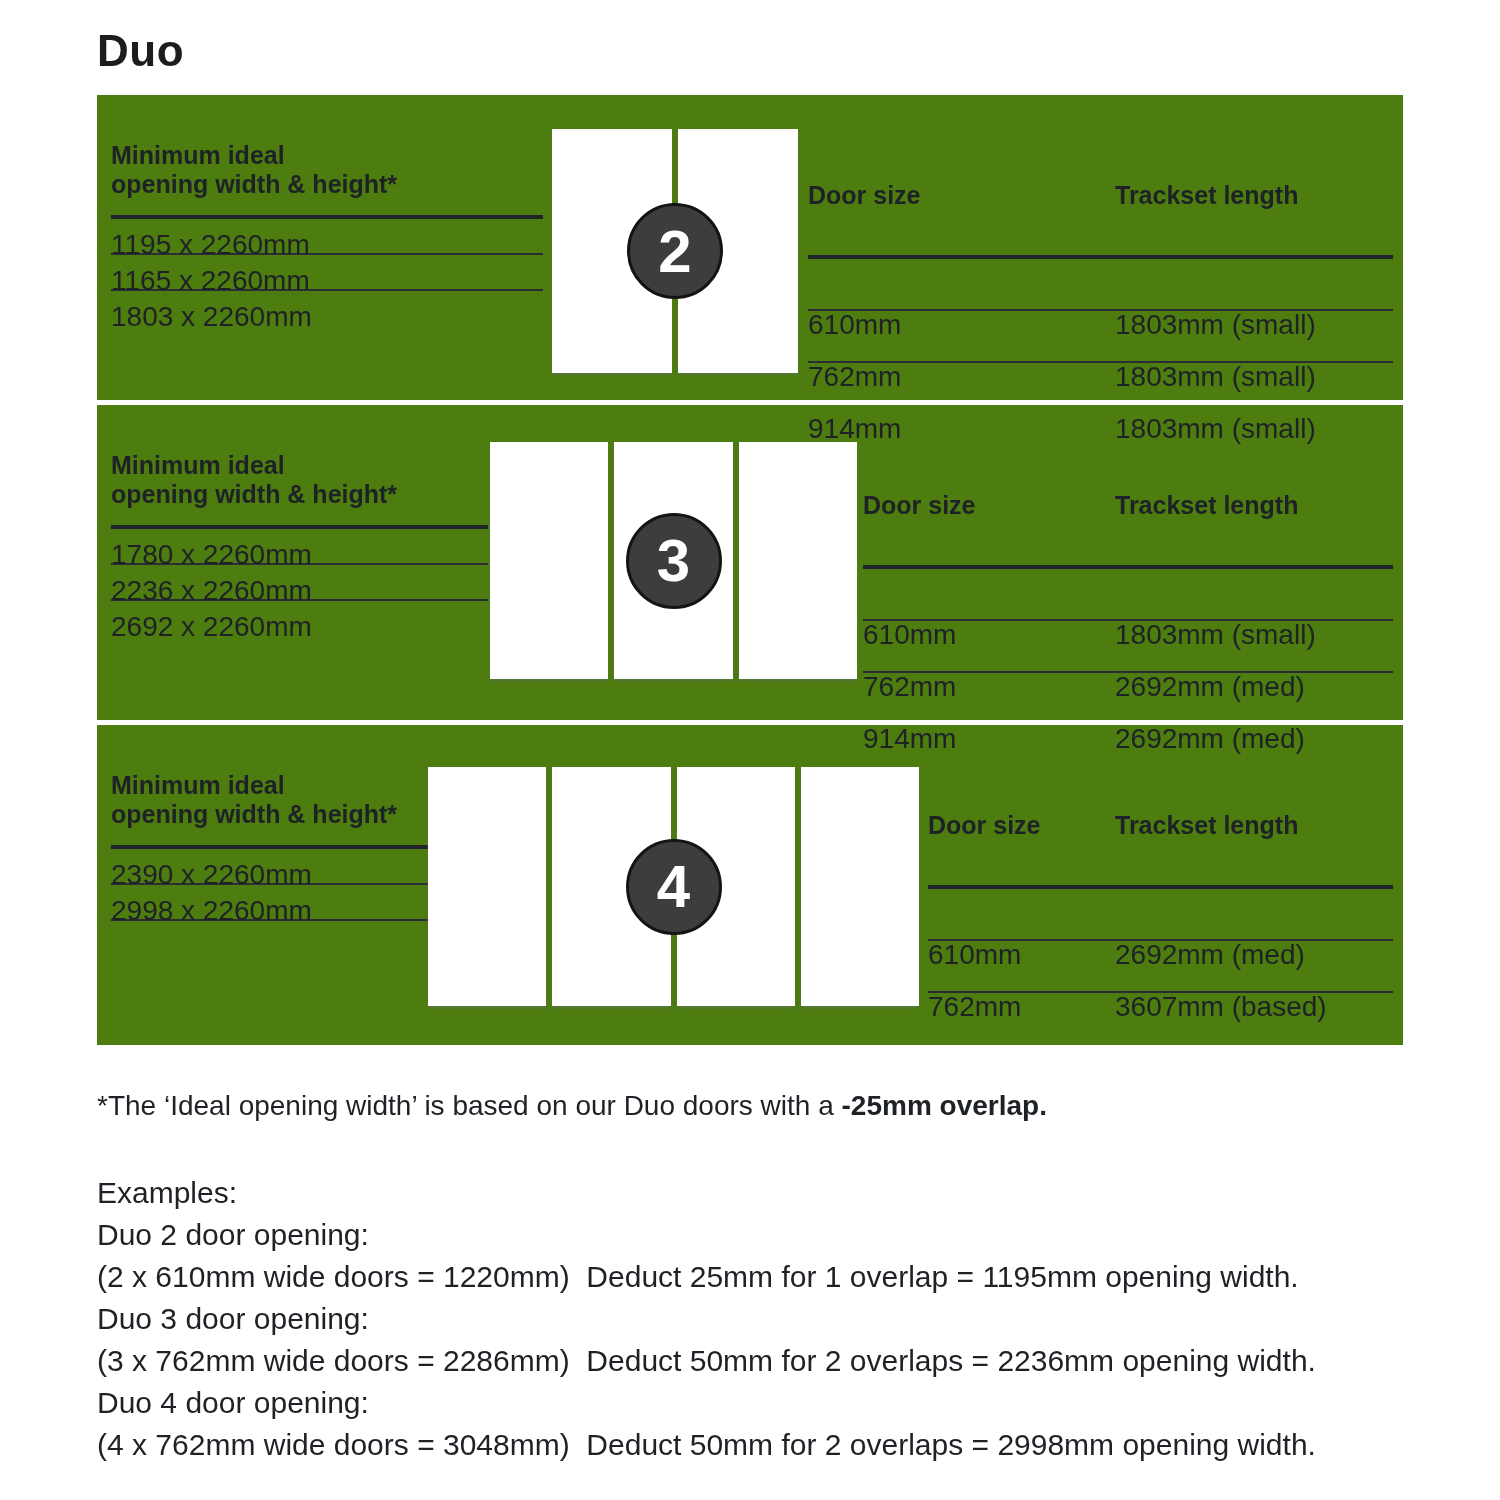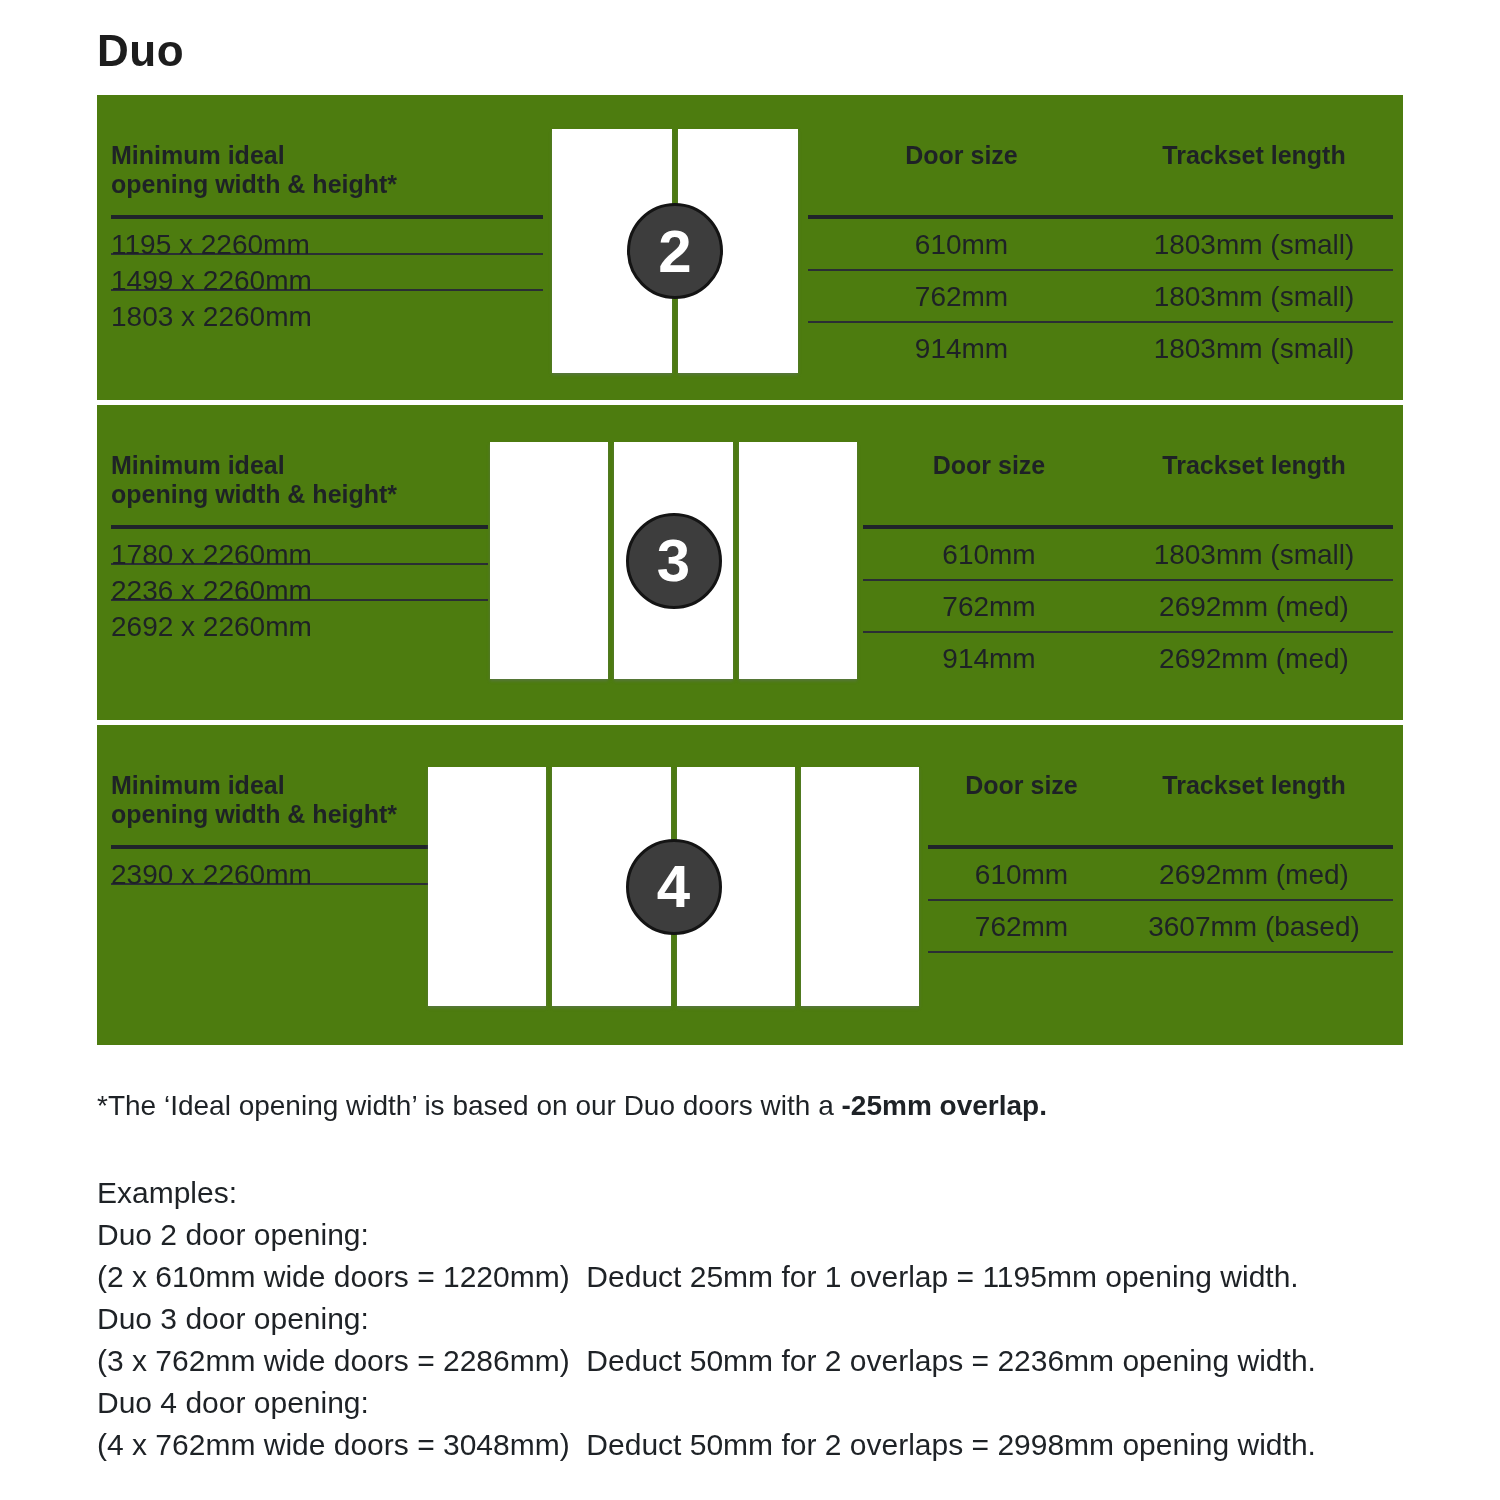--- a/index.html
+++ b/index.html
@@ -46,21 +46,21 @@
   }
   .row.last { border-bottom:none; }
   .s3 .row.last { border-bottom:2px solid #2a2e34; }
 
   
   .right { position:absolute; right:10px; top:46px; }
   .s1 .right { width:585px; }
   .s2 .right { width:530px; }
   .s3 .right { width:465px; }
   .r-grid { display:grid; grid-template-columns:1fr 278px; }
-  .r-grid .c1, .r-grid .c2 { text-align:center; }
+  .r-grid .c1, .r-grid .c2 { text-align:left;margin-top:40px; }
   .r-header { font-size:25px; font-weight:bold; line-height:29px; margin-bottom:45px; }
   .r-row {
     height:52px; line-height:52px; font-size:28px;
     border-bottom:2px solid #2a2e34;
   }
   .r-row.last { border-bottom:none; }
   .s3 .r-row.last { border-bottom:2px solid #2a2e34; }
 
   
   .diagram { position:absolute; display:flex; gap:6px; }
@@ -100,21 +100,21 @@
   <div class="panel">
 
     <section class="spec s1">
       <div class="left">
         <div class="col-header">
           <span>Minimum ideal</span><br>
           <span>opening width &amp; height*</span>
         </div>
         <div class="rule"></div>
         <div class="row">1195 x 2260mm</div>
-        <div class="row">1499 x 2260mm</div>
+        <div class="row">1165 x 2260mm</div>
         <div class="row last">1803 x 2260mm</div>
       </div>
 
       <div class="diagram">
         <div class="door"></div>
         <div class="door"></div>
         <div class="count-badge">
           <span>2</span>
         </div>
       </div>
@@ -187,20 +187,21 @@
     <div class="divider"></div>
 
     <section class="spec s3">
       <div class="left">
         <div class="col-header">
           <span>Minimum ideal</span><br>
           <span>opening width &amp; height*</span>
         </div>
         <div class="rule"></div>
         <div class="row">2390 x 2260mm</div>
+        <div class="row last">2998 x 2260mm</div>
       </div>
 
       <div class="diagram">
         <div class="door"></div>
         <div class="door"></div>
         <div class="door"></div>
         <div class="door"></div>
         <div class="count-badge">
           <span>4</span>
         </div>

